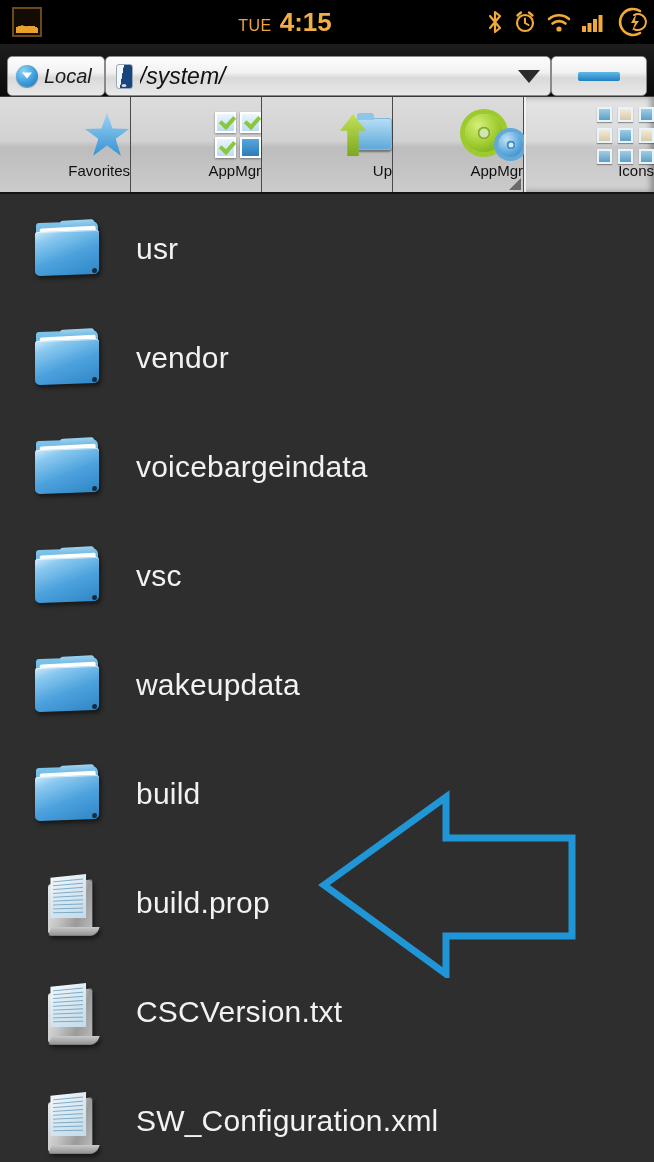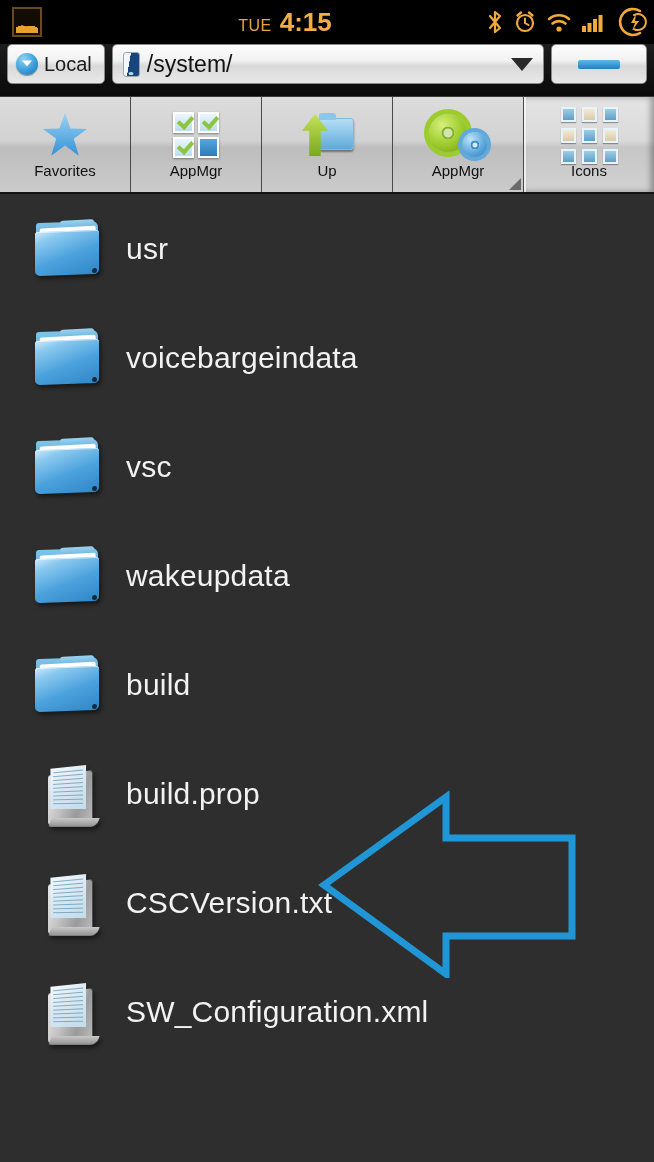--- a/index.html
+++ b/index.html
@@ -37,22 +37,23 @@
   .sb-time{ color:#f0ae44; font-size:26px; font-weight:bold; letter-spacing:0px; }
   .sb-right{
     position:absolute; right:6px; display:flex; align-items:center; gap:9px;
   }
   .sb-right svg{ display:block; }
 
   
   .addrbar{
     height:52px; width:100%;
     background:linear-gradient(#1d1d1d,#0a0a0a);
-    display:flex; align-items:flex-start; gap:7px;
+    display:flex; align-items:flex-end; 
     padding:0 7px;
+    font-style:italic;
   }
   .btn-metal{
     background:linear-gradient(#fdfdfd 0%,#f2f2f2 40%,#d9d9d9 55%,#e9e9e9 100%);
     border:1px solid #8a8a8a; border-radius:5px;
     box-shadow:inset 0 1px 0 #fff;
     height:40px; display:flex; align-items:center;
   }
   .local-btn{ padding:0 12px 0 8px; gap:6px; flex:0 0 auto; }
   .local-ico{
     width:22px;height:22px;border-radius:50%;
@@ -93,21 +94,21 @@
 
   
   .toolbar{
     height:98px; width:100%; display:flex;
     background:linear-gradient(#d7d7d7 0%,#cfcfcf 45%,#b9b9b9 52%,#c6c6c6 100%);
     border-top:1px solid #3a3a3a;
     border-bottom:2px solid #141414;
   }
   .tb-btn{
     flex:1 1 0; position:relative;
-    display:flex; flex-direction:column; align-items:center; justify-content:flex-start;
+    display:flex; flex-direction:column; align-items:flex-end; justify-content:flex-start;
     padding-top:9px;
     border-right:1px solid #4a4a4a;
     background:linear-gradient(#dcdcdc 0%,#d2d2d2 46%,#bdbdbd 53%,#cbcbcb 100%);
   }
   .tb-btn:last-child{ border-right:none; }
   .tb-btn.active{
     background:linear-gradient(#e4e4e4 0%,#dadada 46%,#c6c6c6 53%,#d2d2d2 100%);
     box-shadow:inset 2px 0 0 rgba(255,255,255,.7), inset -3px 0 6px rgba(0,0,0,.35);
   }
   .tb-ico{ height:58px; display:flex; align-items:center; justify-content:center; }
@@ -196,21 +197,21 @@
   .icocell{
     border:2px solid #e8f4fb; box-shadow:0 1px 1px rgba(0,0,0,.35);
     background:linear-gradient(#9ecde6,#5f9fc4);
   }
   .icocell.cream{ background:linear-gradient(#f4ead6,#d9c9a8); }
 
   
   .filelist{ position:absolute; top:194px; left:0; right:0; bottom:0; background:#2e2e2e; }
   .row{
     position:relative; height:109px;
-    display:flex; align-items:center; padding-left:34px; gap:22px;
+    display:flex; align-items:center; padding-left:34px; gap:32px;
   }
   .row-name{ font-size:30px; color:#f2f2f2; letter-spacing:.2px; }
 
   
   .folder{ position:relative; width:70px;height:58px; flex:0 0 auto;
     filter:drop-shadow(2px 3px 2px rgba(0,0,0,.5)); }
   .folder .back{
     position:absolute; left:2px; top:2px; width:62px;height:50px;border-radius:3px 6px 3px 3px;
     background:linear-gradient(#7ec4ea,#3e93cf);
     transform:skewY(-2deg);
@@ -399,20 +400,29 @@
     <div class="row">
       <span class="folder">
         <span class="back"></span>
           <span class="tab"></span>
           <span class="paper"></span>
           <span class="front"></span>
       </span>
       <span class="row-name">usr</span>
     </div>
 
+    <div class="row">
+      <span class="folder">
+        <span class="back"></span>
+          <span class="tab"></span>
+          <span class="paper"></span>
+          <span class="front"></span>
+      </span>
+      <span class="row-name">vendor</span>
+    </div>
 
     <div class="row">
       <span class="folder">
         <span class="back"></span>
           <span class="tab"></span>
           <span class="paper"></span>
           <span class="front"></span>
       </span>
       <span class="row-name">voicebargeindata</span>
     </div>

